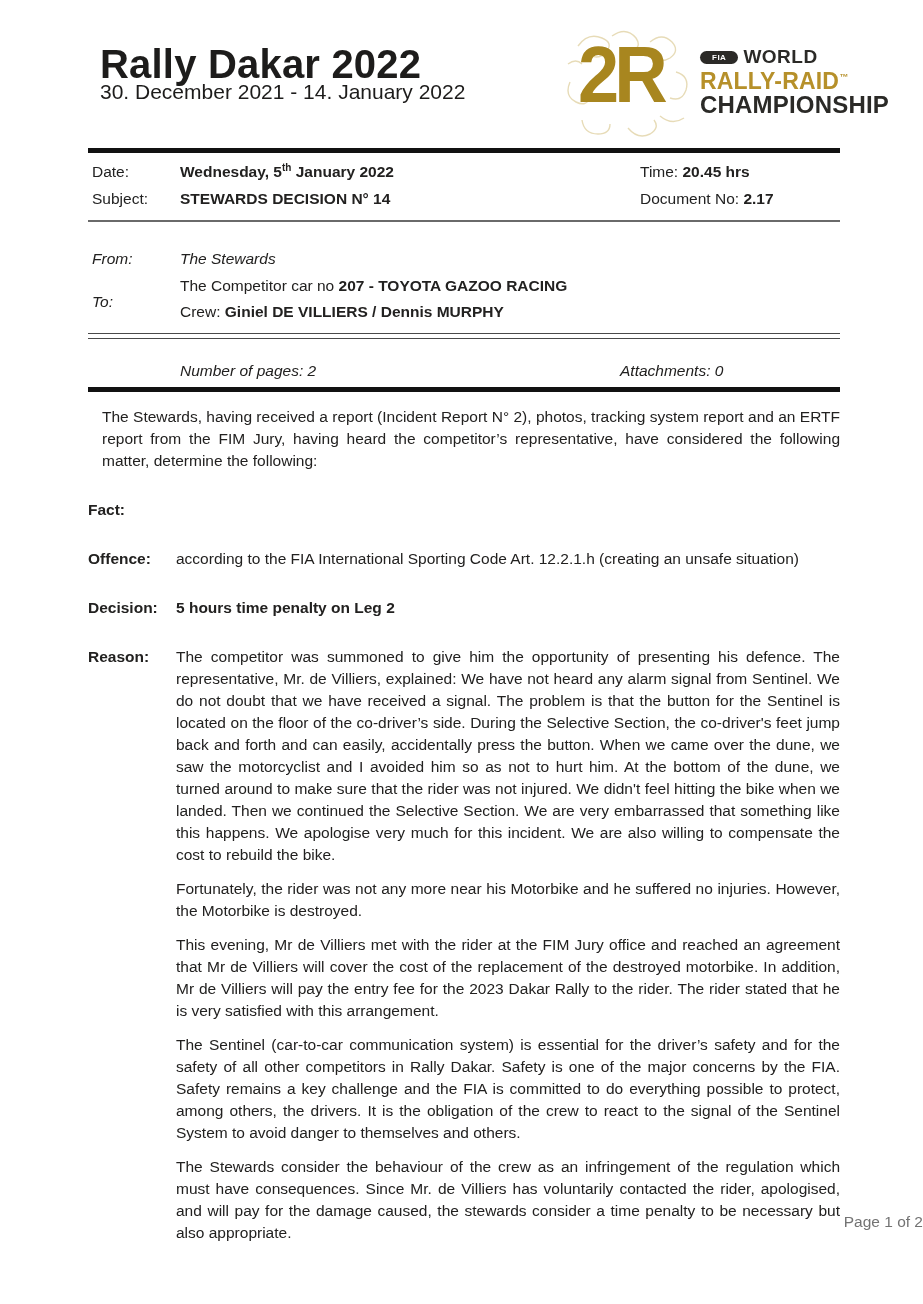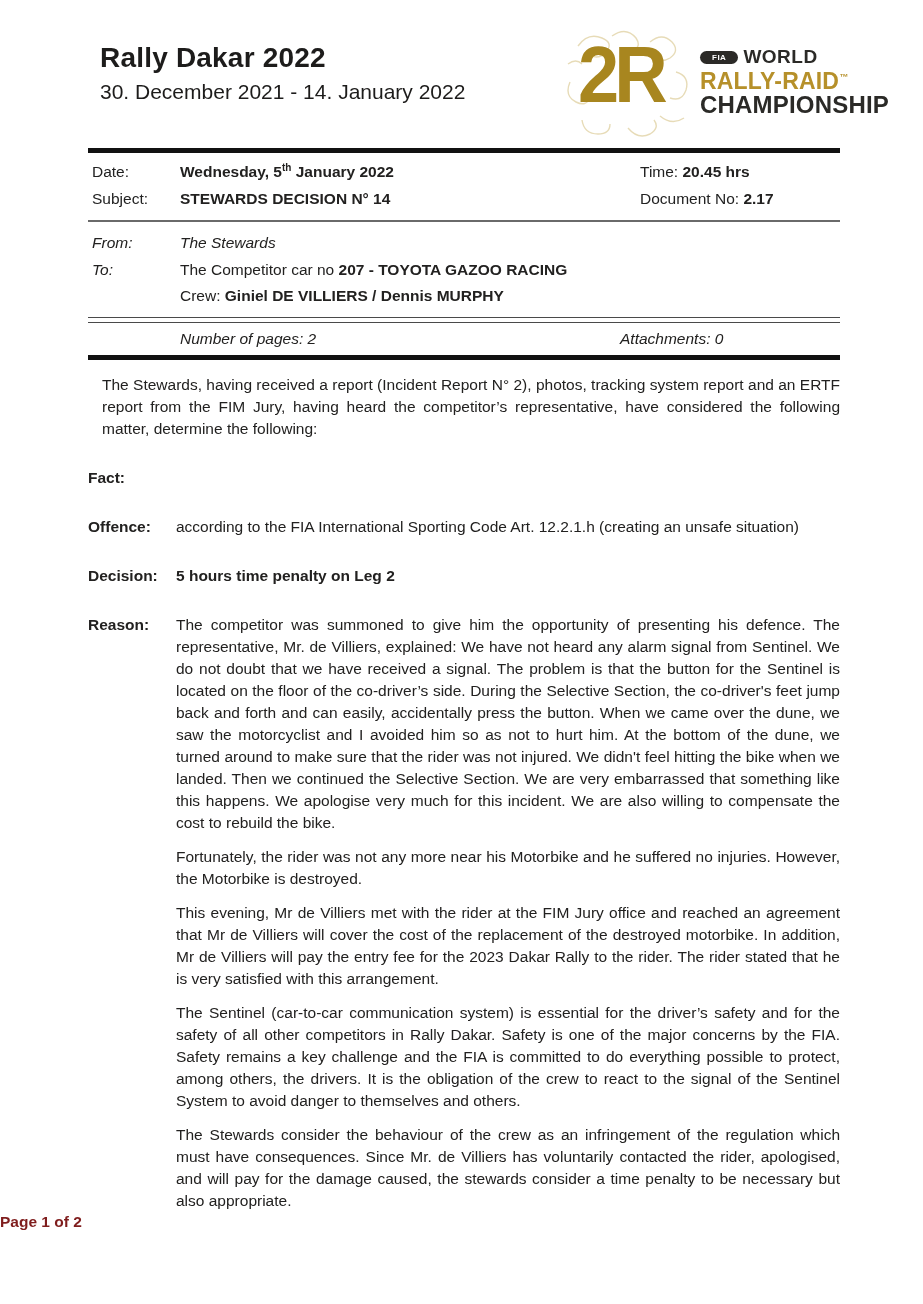--- a/index.html
+++ b/index.html
@@ -10,21 +10,21 @@
     font-family:"Liberation Sans","DejaVu Sans",sans-serif;
     color:#222120;
     overflow:hidden;
   }
   .content{position:absolute;left:88px;top:0;width:752px;}
 
   
   .hdr{position:relative;height:148px;}
   .hdr-title{
     position:absolute;left:12px;top:42px;
-    font-size:28px;font-weight:bold;letter-spacing:0.2px;color:#1d1c1b;
+    font-size:40px;font-weight:bold;letter-spacing:0.2px;color:#1d1c1b;
   }
   .hdr-sub{
     position:absolute;left:12px;top:80px;
     font-size:21px;color:#1d1c1b;
   }
   .logo{position:absolute;right:0;top:24px;width:268px;height:112px;}
   .logo-mark{
     position:absolute;left:0;top:6px;width:118px;height:104px;
   }
   .logo-doodles{position:absolute;left:-8px;top:-6px;}
@@ -47,40 +47,40 @@
   .logo-champ{font-size:24px;font-weight:bold;color:#2b2a27;letter-spacing:0.2px;line-height:22px;}
 
   
   .meta{border-top:5px solid #111;}
   .meta-grid{display:grid;grid-template-columns:88px 460px 1fr;row-gap:9px;padding:10px 0 12px 4px;font-size:15.5px;}
   .meta-grid .lab{color:#222;}
   .meta-grid .val{font-weight:bold;}
   .meta-grid .right{white-space:nowrap;}
   .rule-mid{border-top:2px solid #6a6a6a;}
   .from-grid{display:grid;grid-template-columns:88px 1fr;row-gap:9px;padding:12px 0 12px 4px;font-size:15.5px;}
-  .ital{font-style:italic;}
+  .ital{font-style:italic;margin-top:16px;}
   .dbl{height:4px;border-top:1px solid #4a4a4a;border-bottom:1px solid #4a4a4a;}
   .pages-row{display:grid;grid-template-columns:88px 440px 1fr;padding:7px 0 7px 4px;font-size:15.5px;}
   .rule-bot{border-top:5px solid #111;}
 
   
   .intro{
     margin:14px 0 0 14px;font-size:15.5px;line-height:1.42;
     text-align:justify;color:#222120;
   }
   .section{display:flex;margin-top:27px;font-size:15.5px;line-height:1.42;}
   .section .slabel{width:88px;flex:0 0 88px;font-weight:bold;}
   .section .sbody{flex:1;}
   .section .sbody p{margin:0 0 12px 0;text-align:justify;}
   .section .sbody p:last-child{margin-bottom:0;}
   .section.decision .sbody p{font-weight:bold;text-align:left;}
 
   .footer{
     position:absolute;left:0;top:1213px;width:100%;
-    text-align:left;font-size:15.5px;color:#7f1d1d;font-weight:bold;
+    text-align:right;font-size:15.5px;color:#737373;
   }
   sup{font-size:10px;vertical-align:super;line-height:0;}
 </style>
 </head>
 <body>
 
 <div class="page">
   <div class="content">
 
     <div class="hdr">

